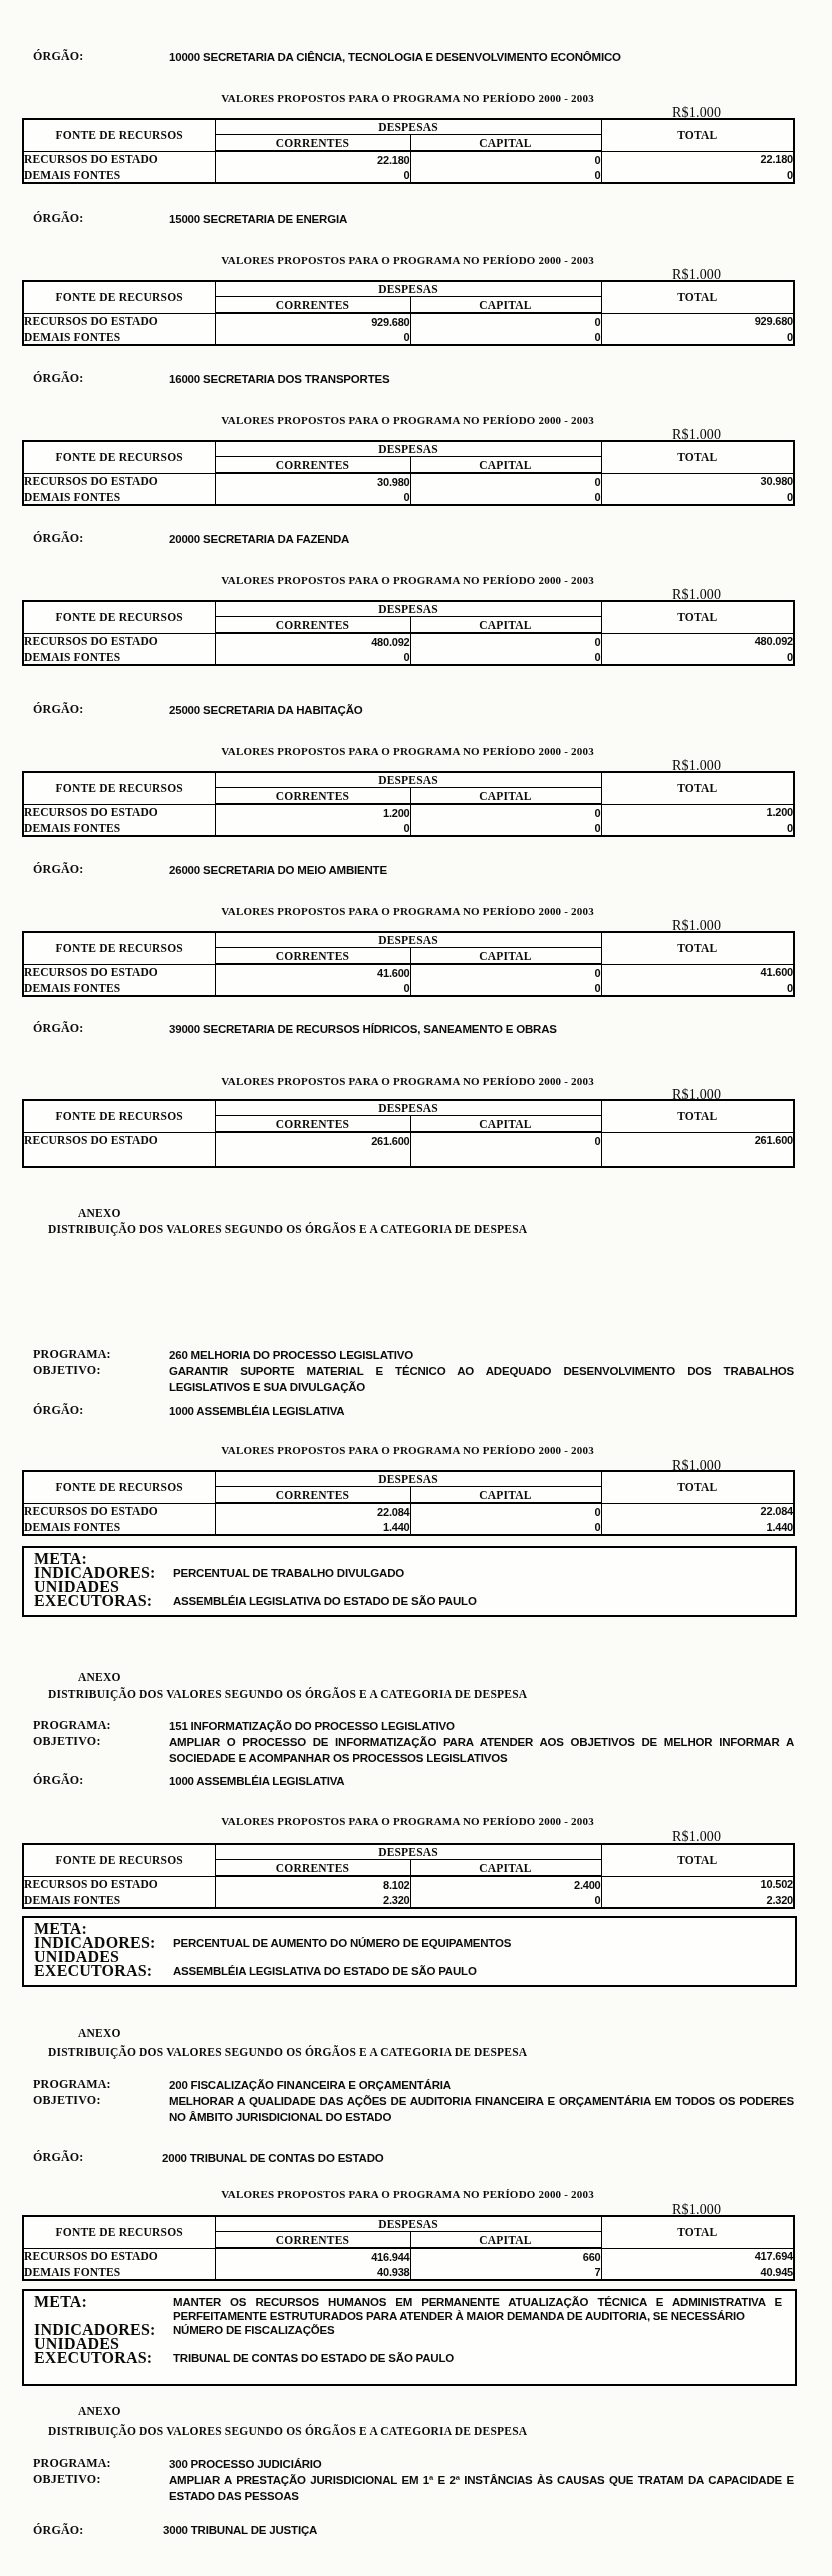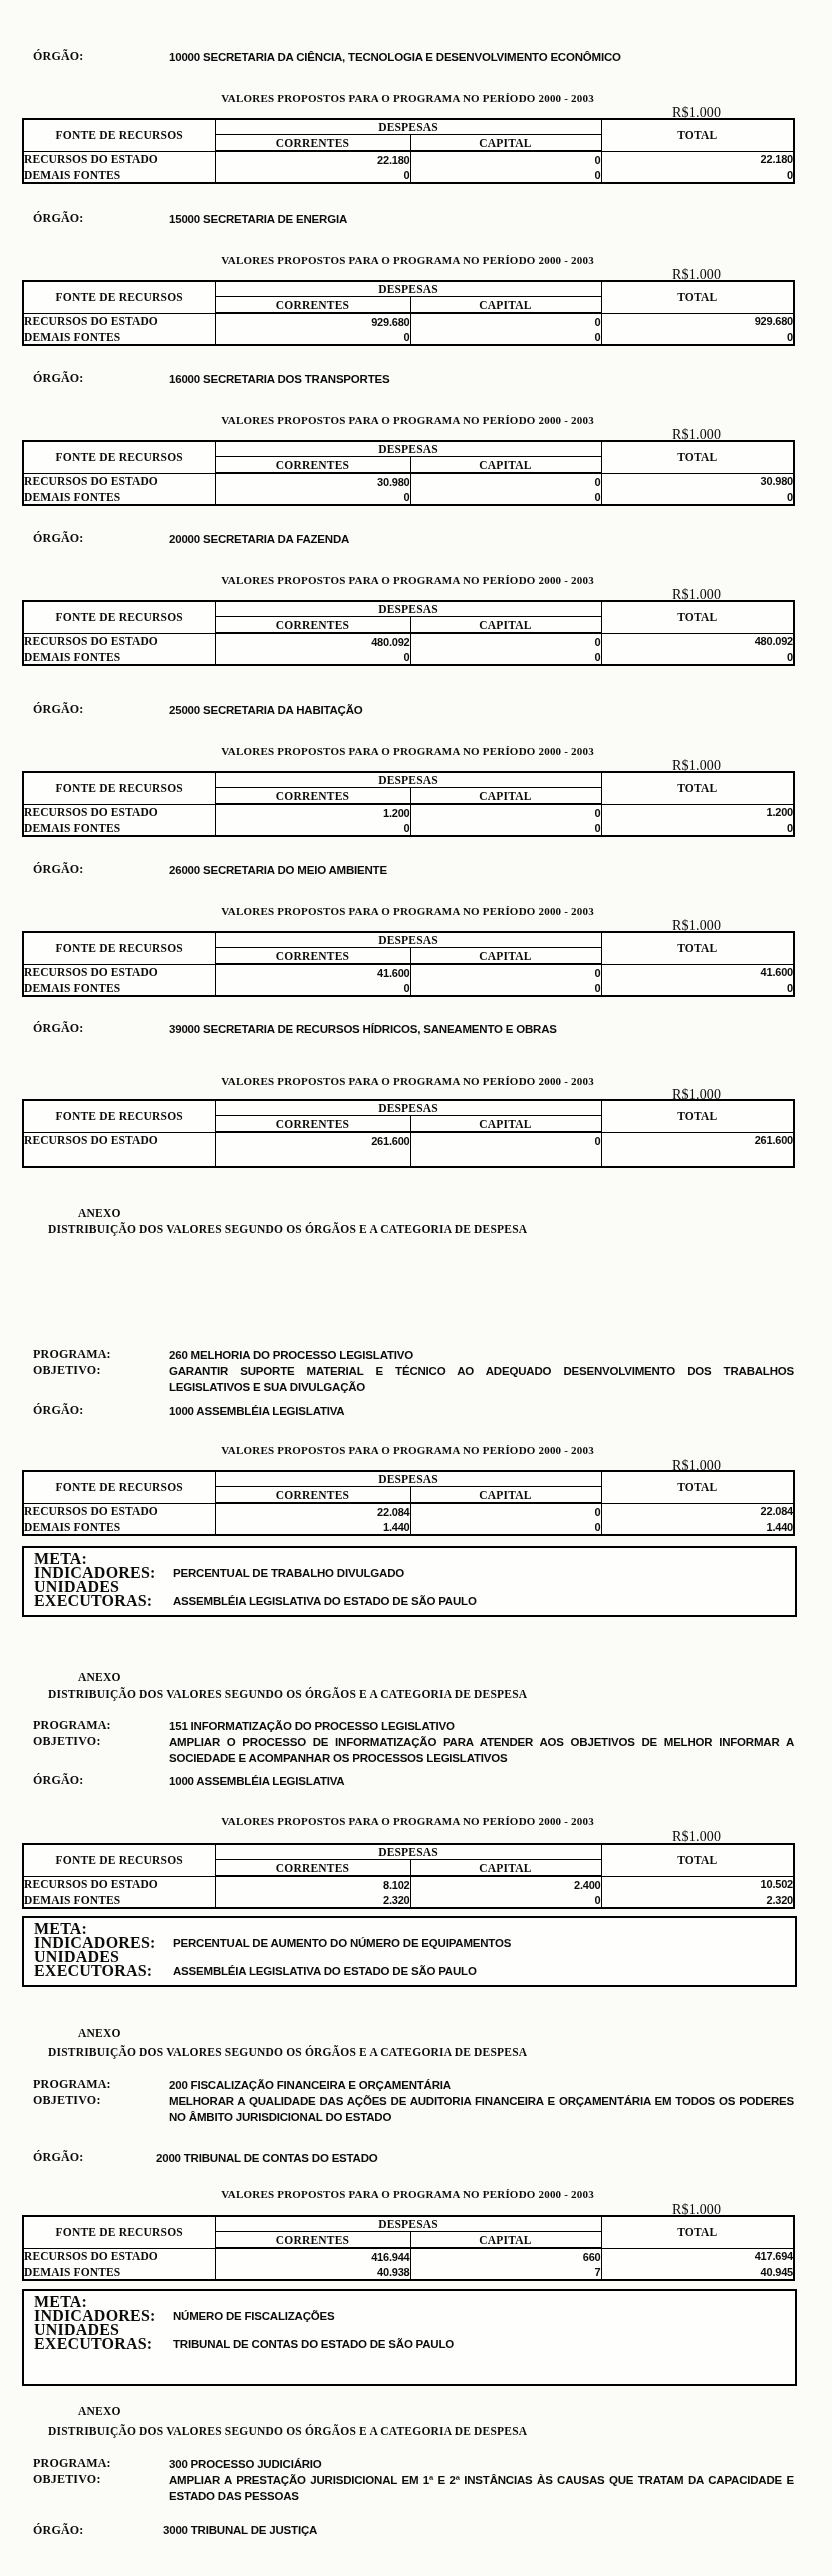--- a/index.html
+++ b/index.html
@@ -430,21 +430,21 @@
 
 <div class="abs anexo" style="left:78px;top:2027px">ANEXO</div>
 <div class="abs dist" style="left:48px;top:2046px">DISTRIBUIÇÃO DOS VALORES SEGUNDO OS ÓRGÃOS E A CATEGORIA DE DESPESA</div>
 
 <section class="abs" style="top:2077px;left:0;width:832px">
   <span class="abs lab" style="left:33px;top:0">PROGRAMA:</span>
   <span class="abs val" style="left:169px;top:1.6px">200  FISCALIZAÇÃO FINANCEIRA E ORÇAMENTÁRIA</span>
   <span class="abs lab" style="left:33px;top:15.7px">OBJETIVO:</span>
   <div class="abs objv" style="left:169px;top:17.3px;width:625px">MELHORAR A QUALIDADE DAS AÇÕES DE AUDITORIA FINANCEIRA E ORÇAMENTÁRIA EM TODOS OS PODERES NO ÂMBITO JURISDICIONAL DO ESTADO</div>
   <span class="abs lab" style="left:33px;top:73px">ÓRGÃO:</span>
-  <span class="abs val" style="left:156px;top:75px">2000  TRIBUNAL DE CONTAS DO ESTADO</span>
+  <span class="abs val" style="left:162px;top:75px">2000  TRIBUNAL DE CONTAS DO ESTADO</span>
   <div class="abs title" style="left:22px;top:111px;width:771px">VALORES PROPOSTOS PARA O PROGRAMA NO PERÍODO 2000 - 2003</div>
   <div class="abs rsnote" style="left:672px;top:125px">R$1.000</div>
   <table class="abs vals" style="left:22px;top:138px">
     <colgroup>
         <col style="width:192px">
         <col style="width:195px">
         <col style="width:191px">
         <col style="width:193px">
       </colgroup>
     <tbody>
@@ -467,20 +467,21 @@
       <td class="rowlab">DEMAIS FONTES</td>
       <td class="num">40.938</td>
       <td class="num">7</td>
       <td class="num">40.945</td>
     </tr>
   </tbody>
     </table>
   <div class="abs metabox" style="top:212px;height:87px">
     <div class="metarow">
         <span class="mk">META:</span>
+        <span class="mv">MANTER OS RECURSOS HUMANOS EM PERMANENTE ATUALIZAÇÃO TÉCNICA E ADMINISTRATIVA E PERFEITAMENTE ESTRUTURADOS PARA ATENDER À MAIOR DEMANDA DE AUDITORIA, SE NECESSÁRIO</span>
       </div>
     <div class="metarow">
         <span class="mk">INDICADORES:</span>
         <span class="mv">NÚMERO DE FISCALIZAÇÕES</span>
       </div>
     <div class="metarow">
         <span class="mk">UNIDADES</span>
         <span class="mv"></span>
       </div>
     <div class="metarow">

